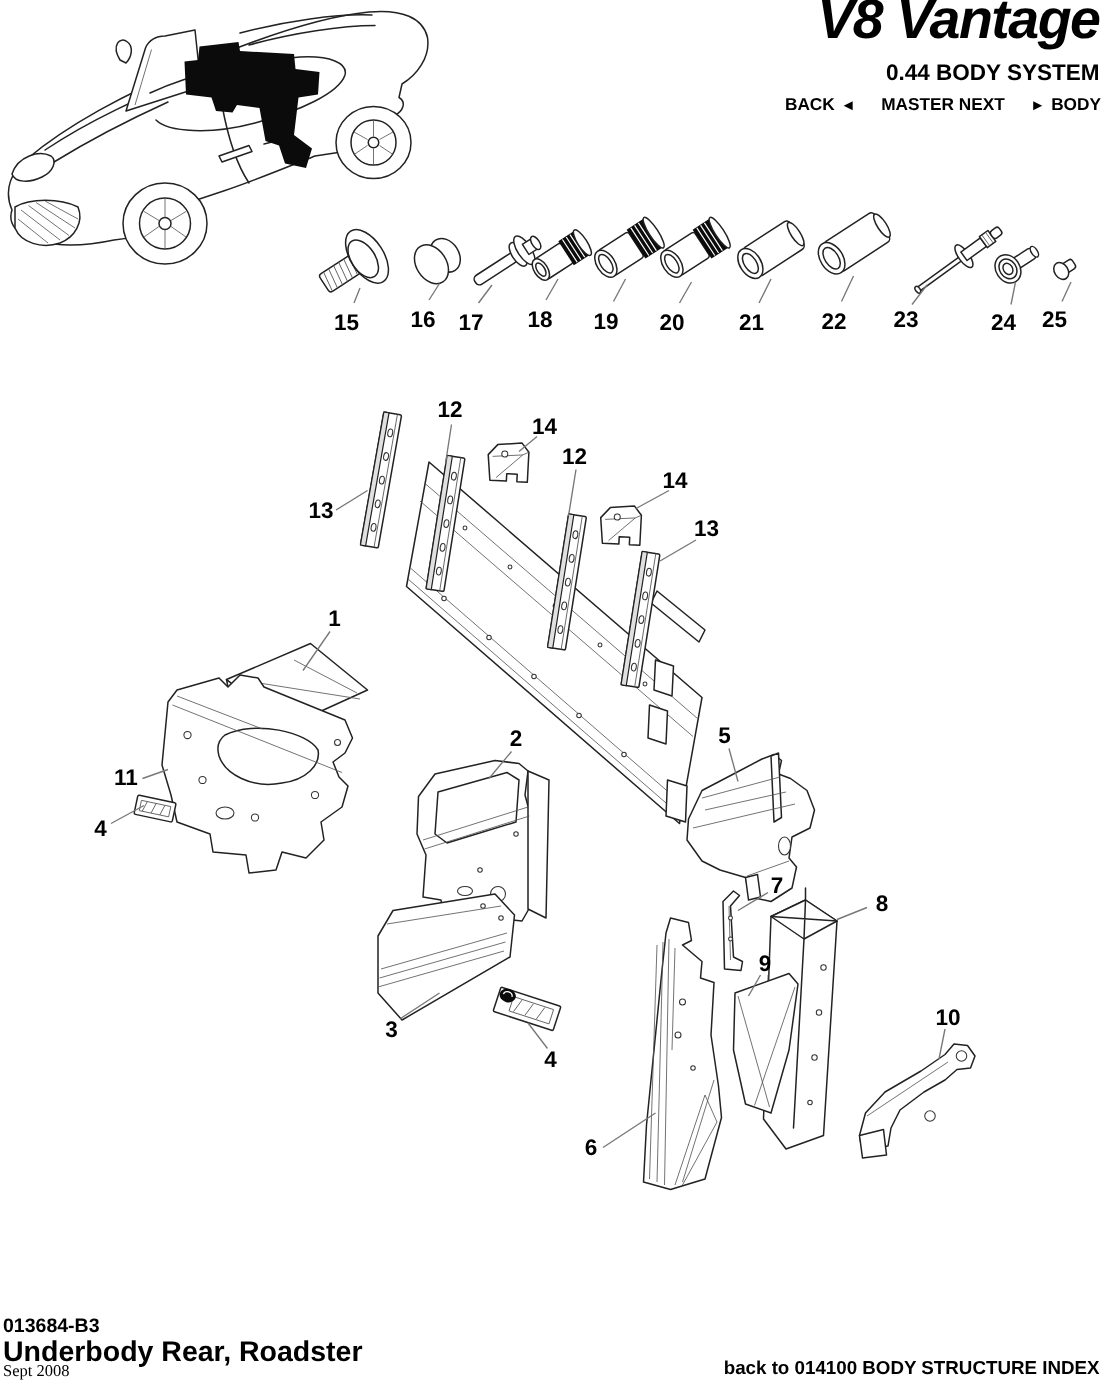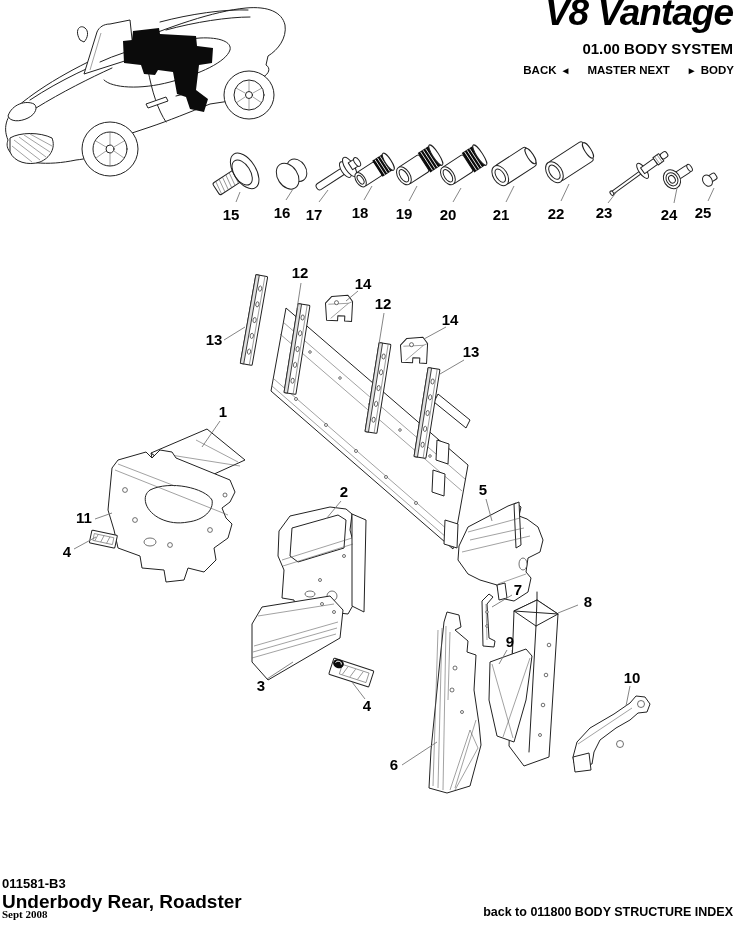--- a/index.html
+++ b/index.html
@@ -23,21 +23,21 @@
   .section{position:absolute;top:40px;right:4px;font-size:15px;font-weight:bold;white-space:nowrap;}
   .nav{position:absolute;top:64px;right:3px;font-size:11.5px;font-weight:bold;
        display:flex;align-items:center;white-space:nowrap;}
   .nav .grp{display:flex;align-items:center;cursor:pointer;justify-content:flex-end;}
   .nav .gap{width:13px;}
   .nav .arrow{font-size:10px;padding:0 4px;}
 
   
   .doc-num{position:absolute;left:2px;top:876px;font-size:13px;font-weight:bold;}
   .doc-title{position:absolute;left:2px;top:891px;font-size:19px;font-weight:bold;}
-  .doc-date{position:absolute;left:2px;top:908px;font-size:11px;font-weight:bold;
+  .doc-date{position:absolute;left:2px;top:908px;font-size:11px;font-weight:normal;
             font-family:"Liberation Serif",serif;}
   .back-link{position:absolute;right:4px;top:905px;font-size:12.5px;font-weight:bold;cursor:pointer;}
 </style>
 </head>
 <body>
 
 <div class="page">
 
 <svg class="art" viewBox="0 0 737 928">
   <defs>
@@ -386,35 +386,35 @@
     <text class="lbl" x="448" y="220">20</text>
     <text class="lbl" x="501" y="220">21</text>
     <text class="lbl" x="556" y="219">22</text>
     <text class="lbl" x="604" y="218">23</text>
     <text class="lbl" x="669" y="220">24</text>
     <text class="lbl" x="703" y="218">25</text>
   </g>
 </svg>
 
 <div class="logo">V8 Vantage</div>
-<div class="section">01.00 BODY SYSTEM</div>
+<div class="section">0.44 BODY SYSTEM</div>
 <div class="nav">
   <span class="grp">
     <span>BACK</span>
     <span class="arrow">◄</span>
   </span>
   <span class="gap"></span>
   <span class="grp">
     <span>MASTER NEXT</span>
   </span>
   <span class="gap"></span>
   <span class="grp">
     <span class="arrow">►</span>
     <span>BODY</span>
   </span>
 </div>
 
-<div class="doc-num">011581-B3</div>
+<div class="doc-num">013684-B3</div>
 <div class="doc-title">Underbody Rear, Roadster</div>
 <div class="doc-date">Sept 2008</div>
-<div class="back-link">back to 011800 BODY STRUCTURE INDEX</div>
+<div class="back-link">back to 014100 BODY STRUCTURE INDEX</div>
 
 </div>
 
 </body></html>

